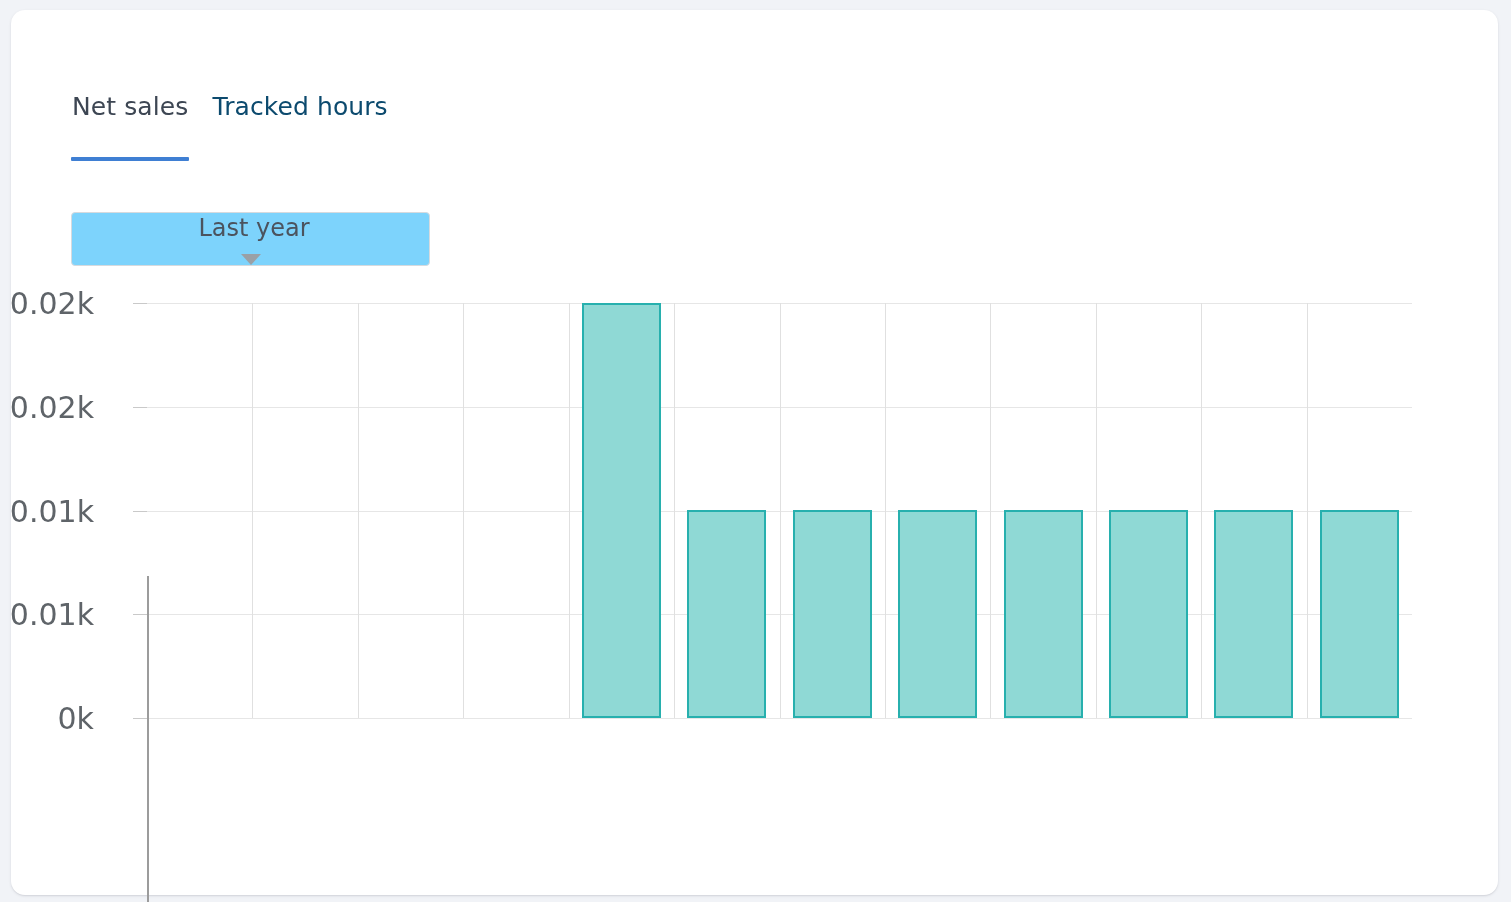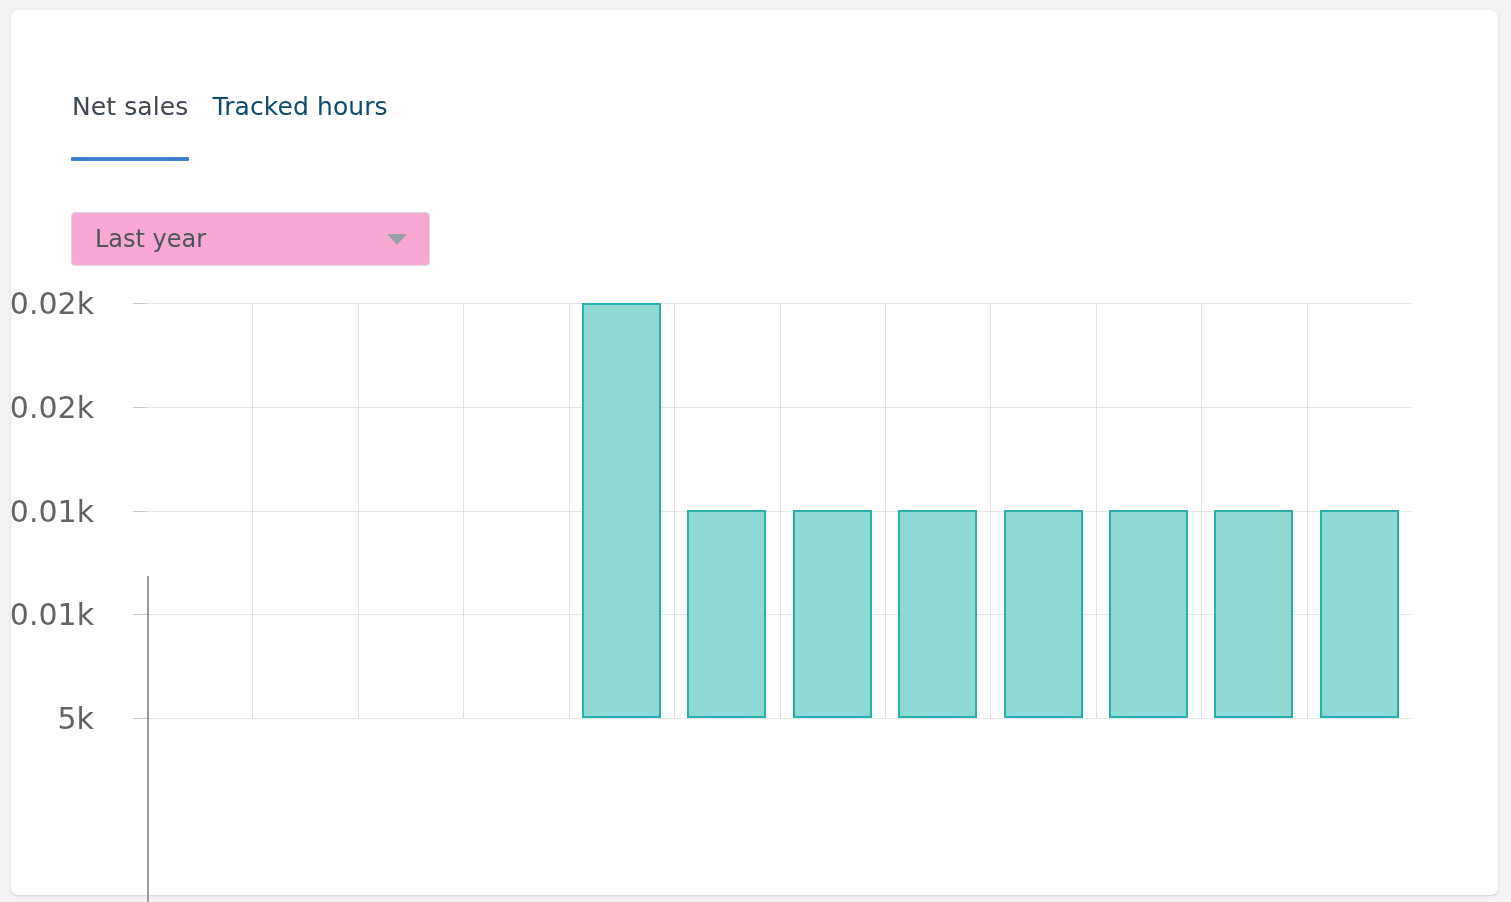--- a/index.html
+++ b/index.html
@@ -14,21 +14,21 @@
   }
 
   
   .card {
     position: absolute;
     left: 11px;
     top: 10px;
     width: 1487px;
     height: 885px;
     background: #ffffff;
-    border-radius: 7px;
+    border-radius: 14px;
     box-shadow: 0 1px 3px rgba(16,24,40,0.10), 0 1px 1px rgba(16,24,40,0.05);
   }
 
   
   .tabs {
     position: absolute;
     left: 49px;
     top: 72px;
     height: 80px;
     display: flex;
@@ -57,25 +57,26 @@
 
   
   .select {
     position: absolute;
     left: 60px;
     top: 202px;
     width: 359px;
     height: 54px;
     border: 1px solid #d6dade;
     border-radius: 4px;
-    background: #f9a8d4;
+    background: #7dd3fc;
     display: flex;
     align-items: center;
     padding: 0 16px 0 23px;
     cursor: pointer;
+    flex-direction: column;
   }
   .select-value {
     flex: 1 1 auto;
     font-size: 24px;
     color: #4b535e;
     line-height: 30px;
   }
   .caret-icon {
     width: 0; height: 0;
     border-left: 10px solid transparent;
@@ -216,20 +217,20 @@
 
     <div id="yticks">
         <div class="ytick" style="top: 15px;">0.02k</div>
         <div class="ytick-line" style="top: 15px;"></div>
         <div class="ytick" style="top: 118.75px;">0.02k</div>
         <div class="ytick-line" style="top: 118.75px;"></div>
         <div class="ytick" style="top: 222.5px;">0.01k</div>
         <div class="ytick-line" style="top: 222.5px;"></div>
         <div class="ytick" style="top: 326.25px;">0.01k</div>
         <div class="ytick-line" style="top: 326.25px;"></div>
-        <div class="ytick" style="top: 430px;">5k</div>
+        <div class="ytick" style="top: 430px;">0k</div>
         <div class="ytick-line" style="top: 430px;"></div>
       </div>
     <div id="xticks"></div>
   </div>
 
 
 </div>
 
 </body></html>

